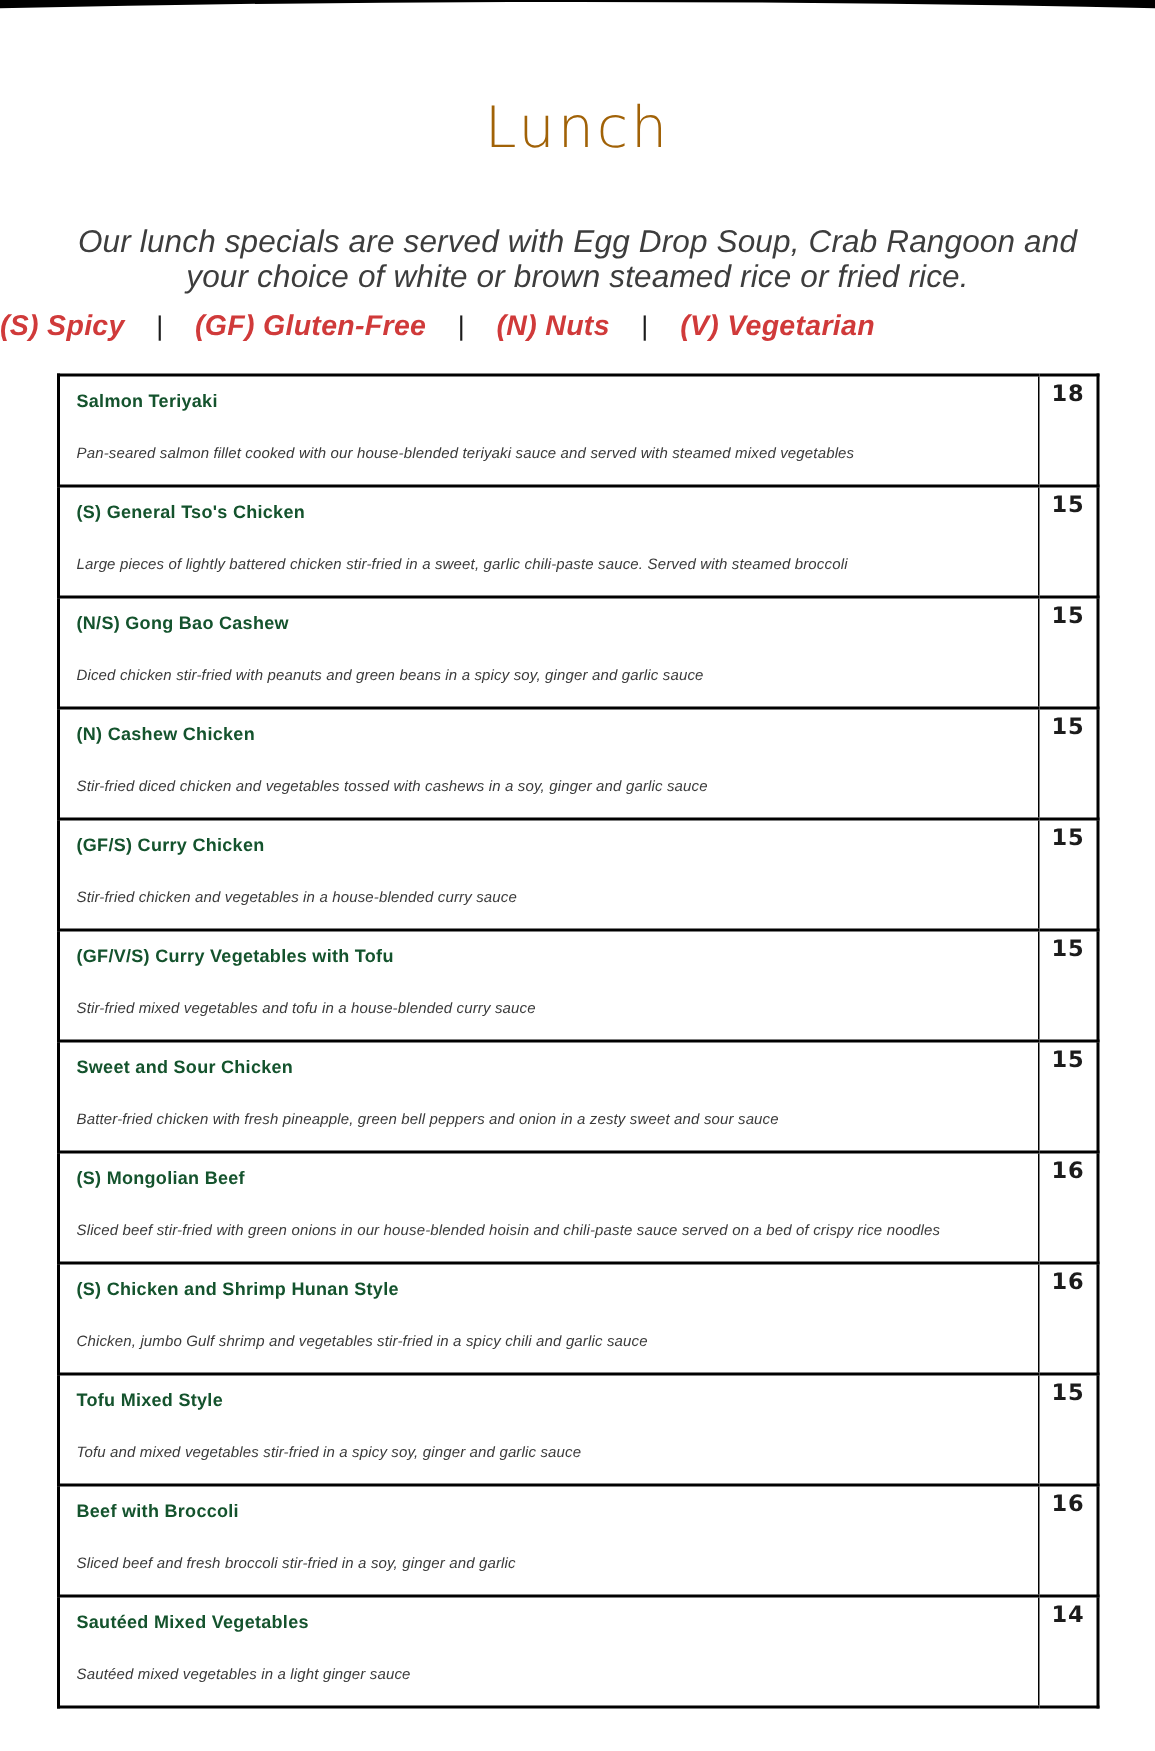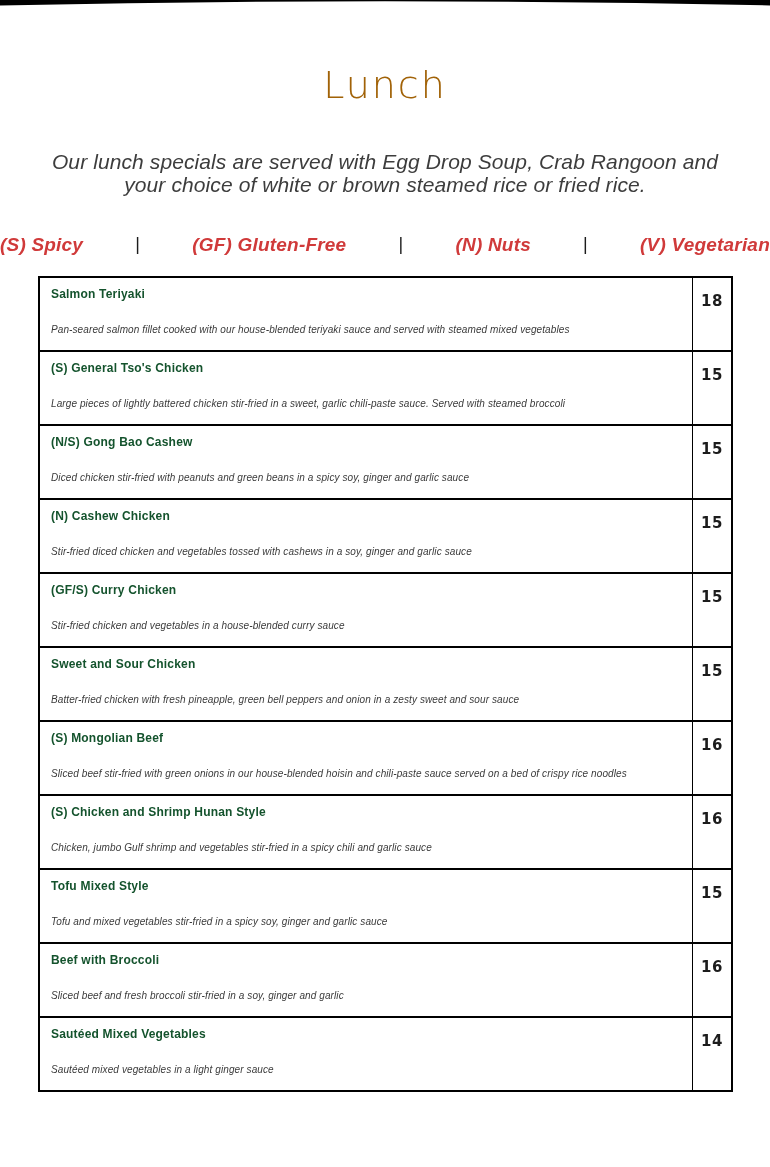--- a/index.html
+++ b/index.html
@@ -38,23 +38,23 @@
     width: 672px;
     text-align: center;
     font-style: italic;
     font-size: 21px;
     line-height: 23px;
     color: #3d3d3d;
     letter-spacing: 0.1px;
   }
 
   .legend {
-    margin-top: 38px;
+    margin-top: 11px;
     display: flex;
-    justify-content: space-between;
+    justify-content: flex-start;
     align-items: center;
     font-size: 19px;
     font-weight: 700;
     font-style: italic;
     letter-spacing: 0.2px;
   }
   .legend-label { color: #d03a3a; }
   .legend-sep {
     color: #1c1c1c;
     margin: 0 21px;
@@ -74,21 +74,21 @@
     border: 2px solid #000000;
     vertical-align: top;
   }
   .cell-main {
     padding: 6px 12px 10px 11px;
     border-right-width: 1px !important;
   }
   .cell-price {
     width: 36px;
     text-align: center;
-    padding-top: 14px;
+    padding-top: 2px;
     font-weight: 700;
     font-size: 15px;
     color: #1c1c1c;
     font-family: "DejaVu Sans", sans-serif;
     letter-spacing: 0.5px;
     border-left-width: 1px !important;
   }
   .item-name {
     font-weight: 700;
     font-size: 12px;
@@ -171,20 +171,27 @@
         </tr>
 
         <tr>
           <td class="cell-main">
             <div class="item-name">(GF/S) Curry Chicken</div>
             <div class="item-desc">Stir-fried chicken and vegetables in a house-blended curry sauce</div>
           </td>
           <td class="cell-price">15</td>
         </tr>
 
+        <tr>
+          <td class="cell-main">
+            <div class="item-name">(GF/V/S) Curry Vegetables with Tofu</div>
+            <div class="item-desc">Stir-fried mixed vegetables and tofu in a house-blended curry sauce</div>
+          </td>
+          <td class="cell-price">15</td>
+        </tr>
 
         <tr>
           <td class="cell-main">
             <div class="item-name">Sweet and Sour Chicken</div>
             <div class="item-desc">Batter-fried chicken with fresh pineapple, green bell peppers and onion in a zesty sweet and sour sauce</div>
           </td>
           <td class="cell-price">15</td>
         </tr>
 
         <tr>

